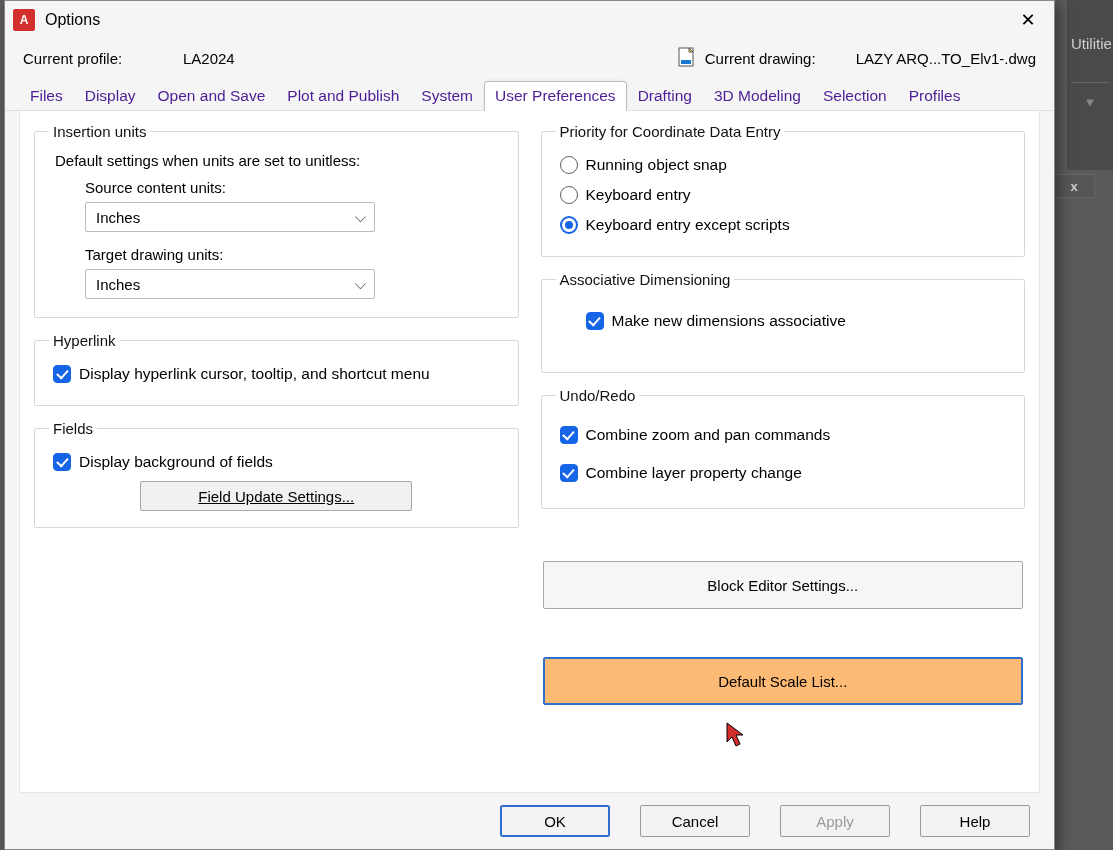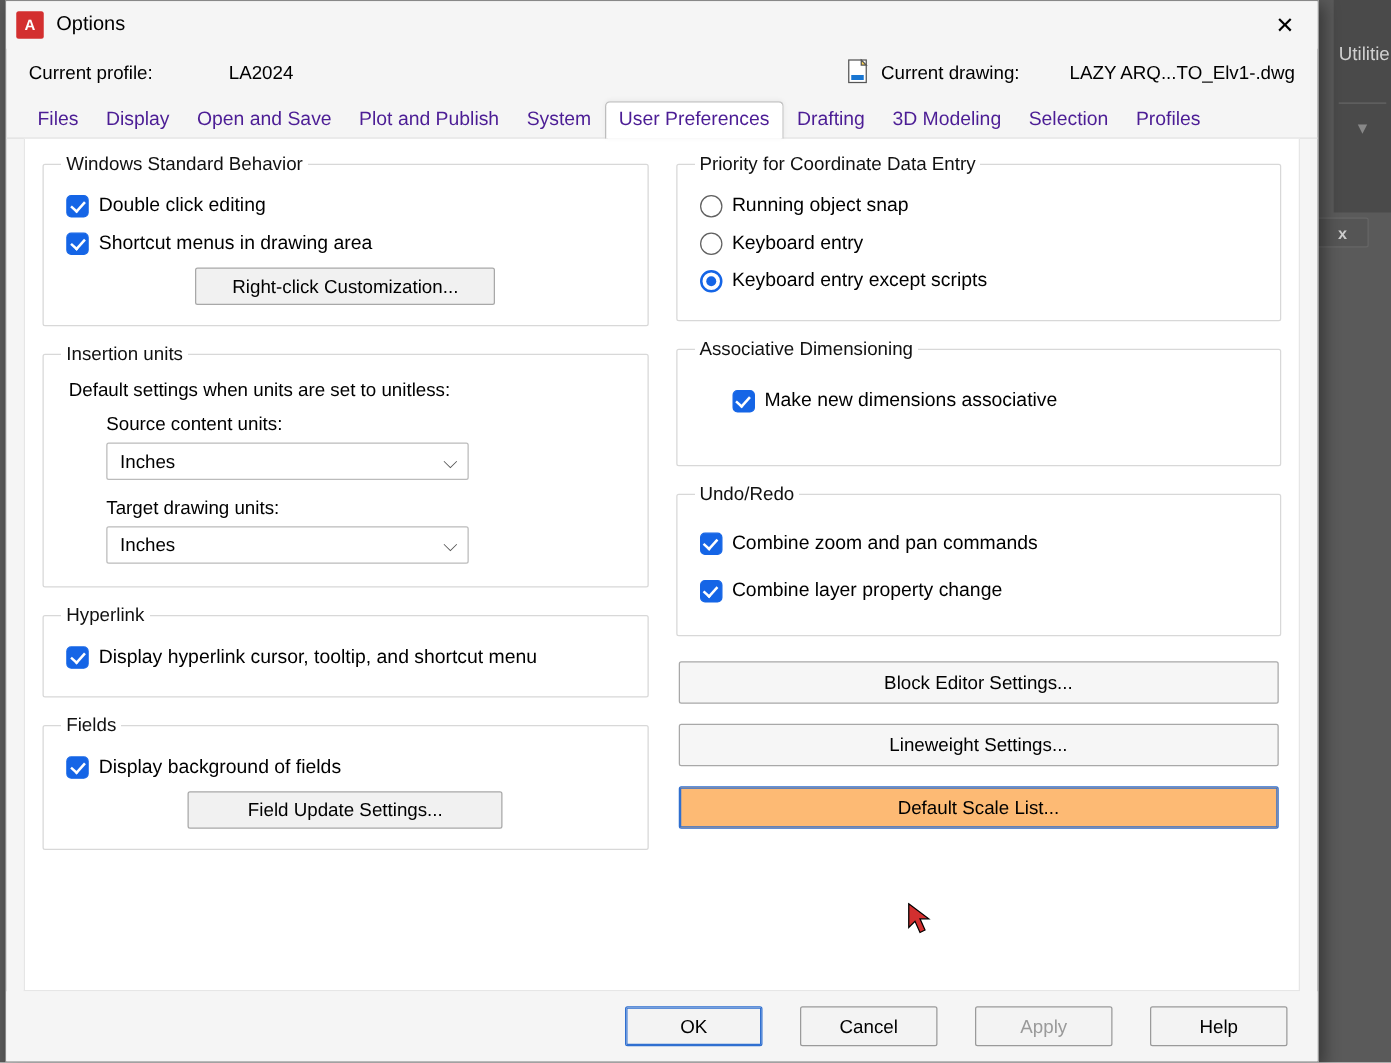--- a/index.html
+++ b/index.html
@@ -112,21 +112,21 @@
     display:flex; align-items:center; justify-content:space-between; padding:0 8px 0 10px;
     font-size:15px;
   }
   .select .chev { color:#555; }
 
   .btn {
     height:30px; padding:0 18px; border:1px solid #a8a8a8; background:#f1f1f1;
     border-radius:2px; font-size:15px; display:inline-flex; align-items:center; justify-content:center;
     cursor:default;
   }
-  .btn.wide { width:100%; height:34px; background:#f6f6f6; }
+  .btn.wide { width:100%; height:48px; background:#f6f6f6;margin-top:32px; }
   .btn.wide.focus { border-color:#2f6fd0; box-shadow: inset 0 0 0 1px #2f6fd0; background:#fdba74; }
   .btn-row-center { display:flex; justify-content:center; padding-top:4px; }
 
   .right-buttons { display:flex; flex-direction:column; gap:16px; padding:6px 2px 0 2px; }
 
   .dialog-buttons {
     height:56px; display:flex; align-items:center; justify-content:flex-end; gap:30px;
     padding:0 24px 0 0; background:#f5f5f5;
   }
   .dlg-btn {
@@ -186,34 +186,20 @@
     <div class="tab">Drafting</div>
     <div class="tab">3D Modeling</div>
     <div class="tab">Selection</div>
     <div class="tab">Profiles</div>
   </div>
 
   <div class="tab-body">
 
     <div class="col">
 
-      <fieldset class="group">
-        <legend>Windows Standard Behavior</legend>
-        <div class="check-row">
-          <span class="cbx checked"></span>
-          <span>Double click editing</span>
-        </div>
-        <div class="check-row">
-          <span class="cbx checked"></span>
-          <span>Shortcut menus in drawing area</span>
-        </div>
-        <div class="btn-row-center">
-          <div class="btn" style="width:240px;">Right-click Customization...</div>
-        </div>
-      </fieldset>
 
       <fieldset class="group">
         <legend>Insertion units</legend>
         <div class="sub-label top">Default settings when units are set to unitless:</div>
         <div class="sub-label">Source content units:</div>
         <div class="select-wrap">
           <div class="select">
             <span>Inches</span>
             <span class="chev">⌵</span>
           </div>
@@ -235,21 +221,21 @@
         </div>
       </fieldset>
 
       <fieldset class="group">
         <legend>Fields</legend>
         <div class="check-row">
           <span class="cbx checked"></span>
           <span>Display background of fields</span>
         </div>
         <div class="btn-row-center">
-          <div class="btn" style="width:252px;">Field Update Settings...</div>
+          <div class="btn" style="width:272px;text-decoration:underline;">Field Update Settings...</div>
         </div>
       </fieldset>
 
     </div>
 
     <div class="col">
 
       <fieldset class="group">
         <legend>Priority for Coordinate Data Entry</legend>
         <div class="radio-row">
@@ -281,21 +267,20 @@
           <span>Combine zoom and pan commands</span>
         </div>
         <div class="check-row" style="padding-top:14px; padding-bottom:10px;">
           <span class="cbx checked"></span>
           <span>Combine layer property change</span>
         </div>
       </fieldset>
 
       <div class="right-buttons">
         <div class="btn wide">Block Editor Settings...</div>
-        <div class="btn wide">Lineweight Settings...</div>
         <div class="btn wide focus">Default Scale List...</div>
       </div>
 
     </div>
   </div>
 
   <div class="dialog-buttons">
     <div class="dlg-btn primary">OK</div>
     <div class="dlg-btn">Cancel</div>
     <div class="dlg-btn disabled">Apply</div>

